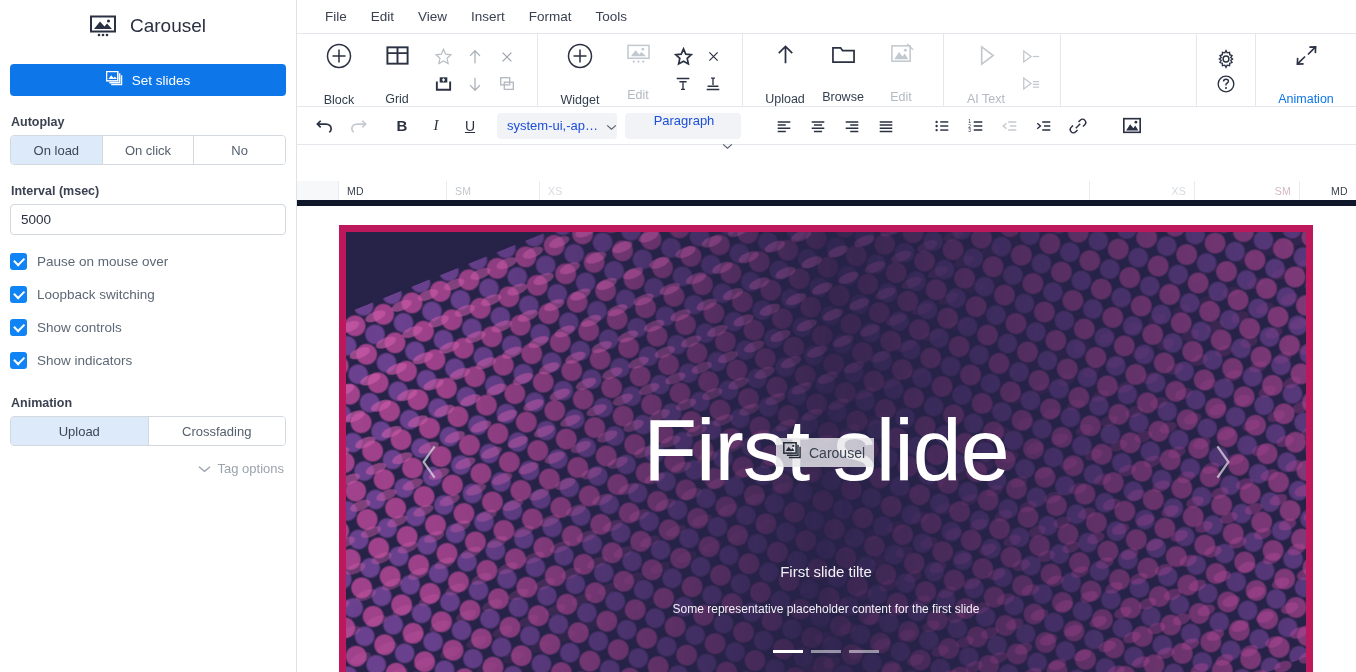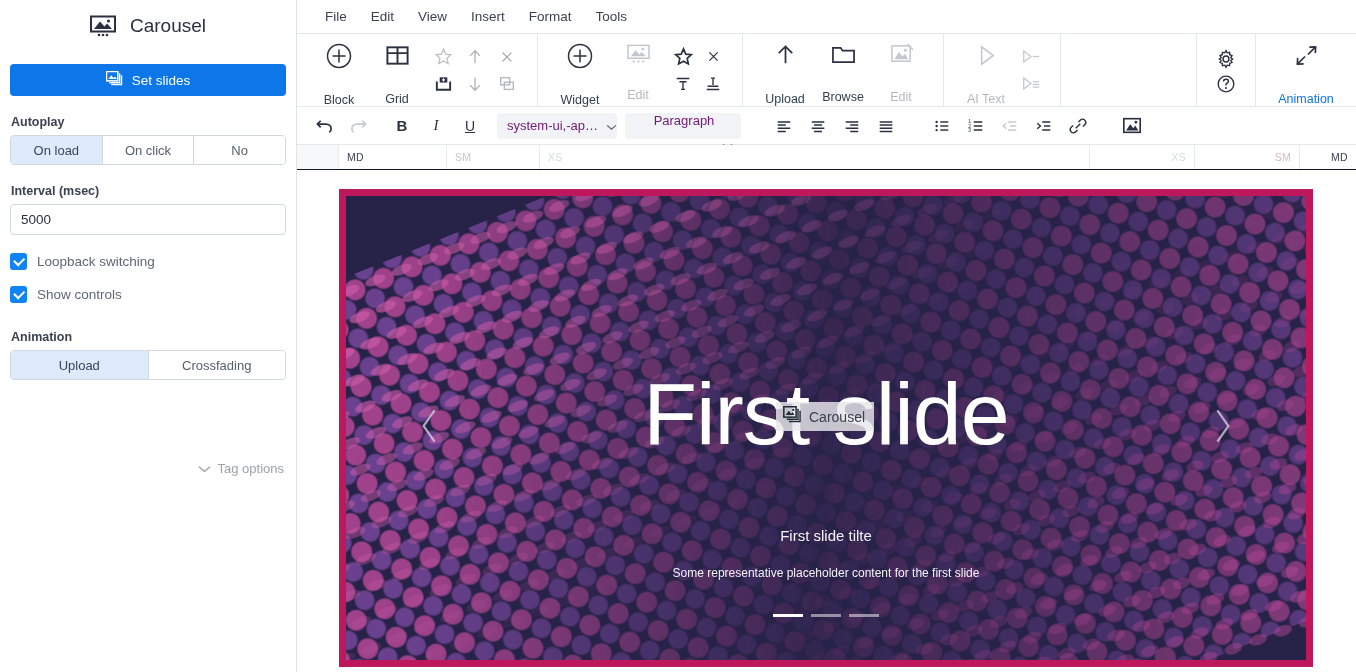--- a/index.html
+++ b/index.html
@@ -118,25 +118,25 @@
   .t2btn {
     width:30px; height:30px; display:flex; align-items:center;
     justify-content:center; cursor:pointer; margin:0 2px;
   }
   .t2sep { width:10px; }
   .dd {
     height:26px; background:#f1f3f6; border-radius:4px;
     display:flex; align-items:center; gap:8px; padding:0 8px 0 10px;
     cursor:pointer; margin-right:8px;
   }
-  .dd .txt { font-size:13px; color:#701a75; white-space:nowrap; }
+  .dd .txt { font-size:13px; color:#1d4ed8; white-space:nowrap; }
 
   .ruler {
     height:25px; display:flex; background:#fff;
-    border-bottom:1px solid #0f172a; position:relative;
+    border-bottom:6px solid #0f172a; position:relative;margin-top:36px;
   }
   .rseg {
     border-right:1px solid #e9ecef; display:flex; align-items:center;
     font-size:10.5px; letter-spacing:.3px; padding:0 8px;
   }
 
   .canvas {
     flex:1; background:#fff; position:relative; overflow:hidden;
     padding:19px 40px 0 42px;
   }
@@ -254,25 +254,33 @@
       <div>On click</div>
       <div>No</div>
     </div>
 
     <div class="field-label">Interval (msec)</div>
     <input class="text-input" type="text" value="5000" style="">
 
     <div style="margin-top:10px;">
       <div class="check-row">
         <span class="cb"></span>
+        <span>Pause on mouse over</span>
+      </div>
+      <div class="check-row">
+        <span class="cb"></span>
         <span>Loopback switching</span>
       </div>
       <div class="check-row">
         <span class="cb"></span>
         <span>Show controls</span>
+      </div>
+      <div class="check-row">
+        <span class="cb"></span>
+        <span>Show indicators</span>
       </div>
     </div>
 
     <div class="field-label">Animation</div>
     <div class="seg">
       <div class="active">Upload</div>
       <div>Crossfading</div>
     </div>
 
     <div class="tag-options">

